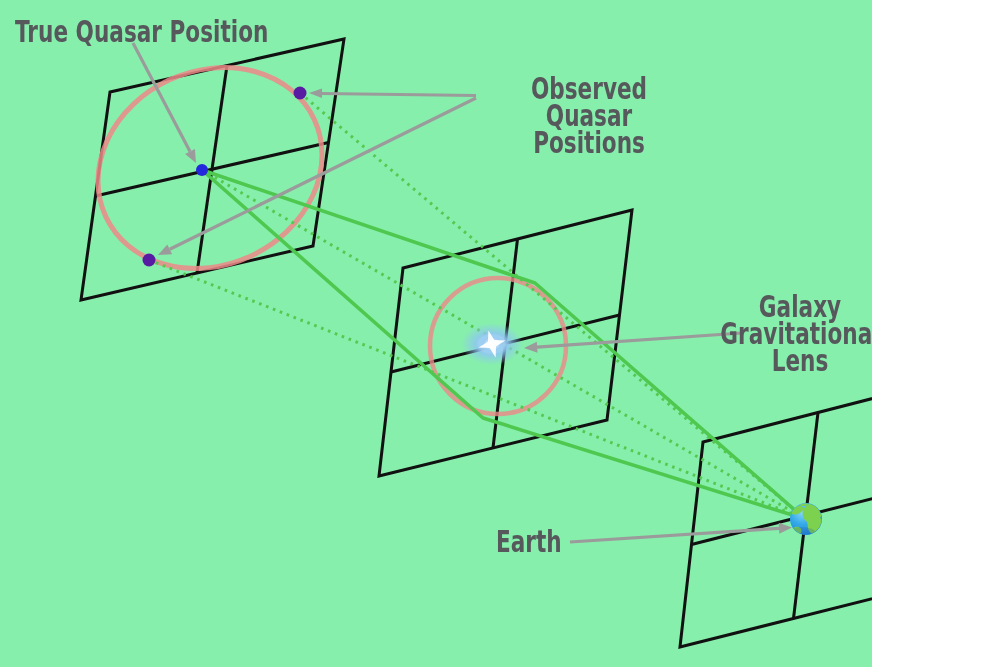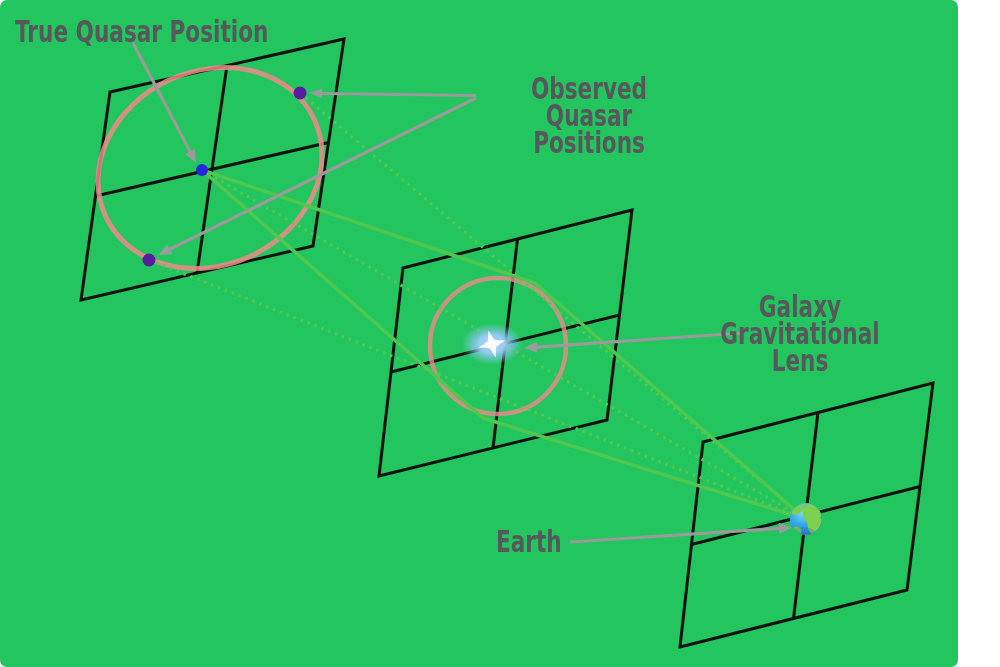--- a/index.html
+++ b/index.html
@@ -1,19 +1,18 @@
 <!DOCTYPE html>
 <html><head>
 <meta charset="utf-8">
 <style>
   html,body{margin:0;padding:0;background:#ffffff;}
   #stage{
-    position:relative;width:958px;height:667px;background:#22c55e;overflow:hidden;
+    position:relative;width:872px;height:667px;background:#86efac;overflow:hidden;
     font-family:"DejaVu Sans",sans-serif;
-    border-radius:7px;
   }
   #diagram-svg{position:absolute;left:0;top:0;}
   .lbl{
     position:absolute;
     font:700 30px "DejaVu Sans",sans-serif;
     color:#57585c;
     transform:scaleX(0.72);
     line-height:30px;
     white-space:nowrap;
   }

